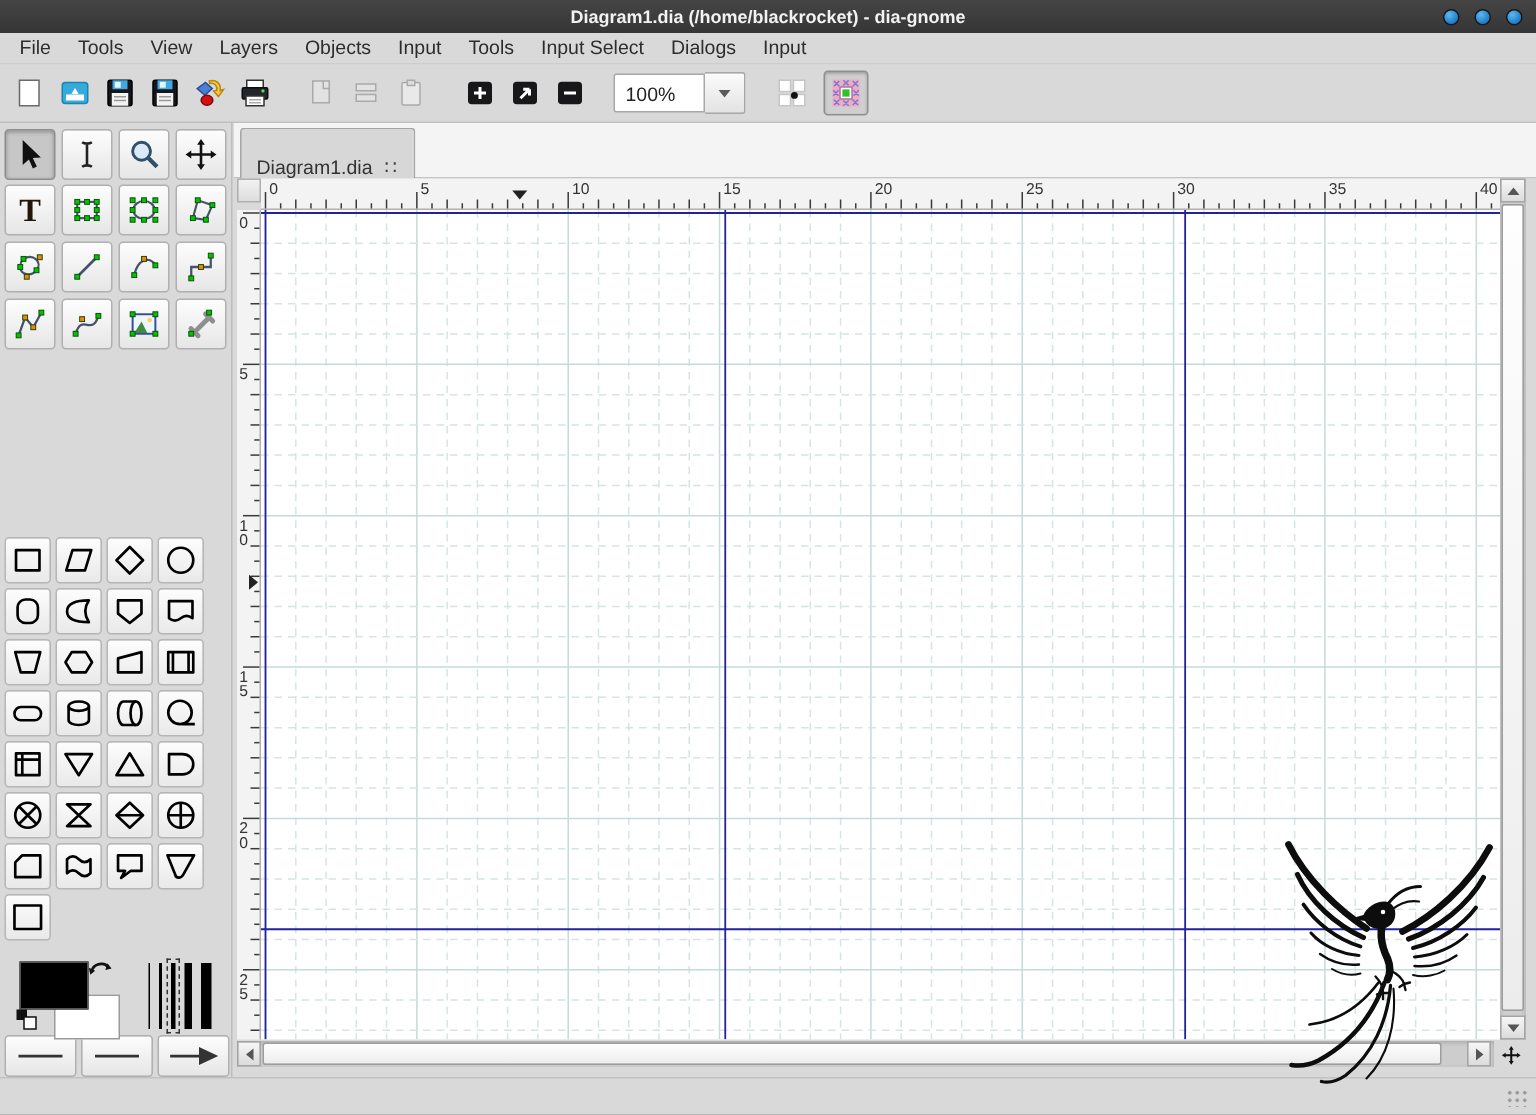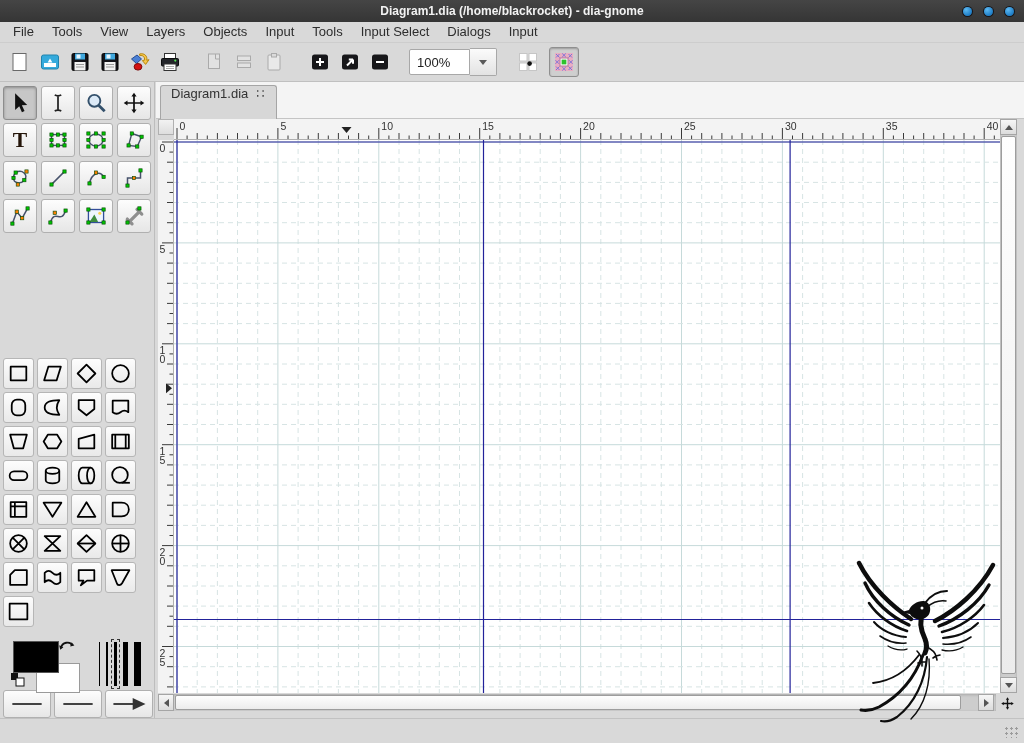--- a/index.html
+++ b/index.html
@@ -53,21 +53,21 @@
   #default-colors{position:absolute;left:10px;top:590px;width:16px;height:16px;z-index:3;}
   #linewidth-box{position:absolute;left:92px;top:556px;width:56px;height:52px;display:flex;align-items:center;gap:6px;justify-content:center;}
   .lw-bar{background:#000;height:44px;}
   .lw-sel{outline:1px dashed #333;outline-offset:2px;}
   .line-btn{position:absolute;top:608px;width:48px;height:28px;border:1px solid #b0b0b0;border-radius:3px;
             background:linear-gradient(#fdfdfd,#e6e6e6);display:flex;align-items:center;justify-content:center;box-sizing:border-box;}
   .line-btn svg{width:42px;height:22px;}
   
   #tabstrip{position:absolute;left:156px;top:82px;width:868px;height:37px;background:#f4f4f4;border-bottom:1px solid #c4c4c4;box-sizing:border-box;}
   #doc-tab{position:absolute;left:4px;top:3px;height:34px;padding:0 10px;background:#d7d7d7;border:1px solid #a5a5a5;border-bottom:none;
-           border-radius:3px 3px 0 0;display:flex;align-items:flex-start;gap:8px;font-size:13px;color:#333;box-sizing:border-box;}
+           border-radius:3px 3px 0 0;display:flex;align-items:flex-end;gap:8px;font-size:13px;color:#333;box-sizing:border-box;}
   #tab-grip{font-size:13px;color:#444;letter-spacing:1px;}
   #corner-box{position:absolute;left:158px;top:119px;width:16px;height:16px;background:linear-gradient(#f2f2f2,#ddd);
               border:1px solid #b0b0b0;box-sizing:border-box;}
   #hruler{position:absolute;left:174px;top:119px;width:826px;height:21px;background:#f3f3f3;border-bottom:1px solid #b0b0b0;box-sizing:border-box;}
   #vruler{position:absolute;left:158px;top:140px;width:16px;height:553px;background:#f3f3f3;border-right:1px solid #b0b0b0;box-sizing:border-box;}
   #canvas{position:absolute;left:174px;top:140px;width:826px;height:553px;background:#fff;overflow:hidden;}
   
   .sb{position:absolute;background:#cdcdcd;box-shadow:inset 0 1px 3px rgba(0,0,0,.18);}
   #vscroll{left:1000px;top:119px;width:17px;height:574px;}
   #hscroll{left:158px;top:694px;width:838px;height:17px;}

